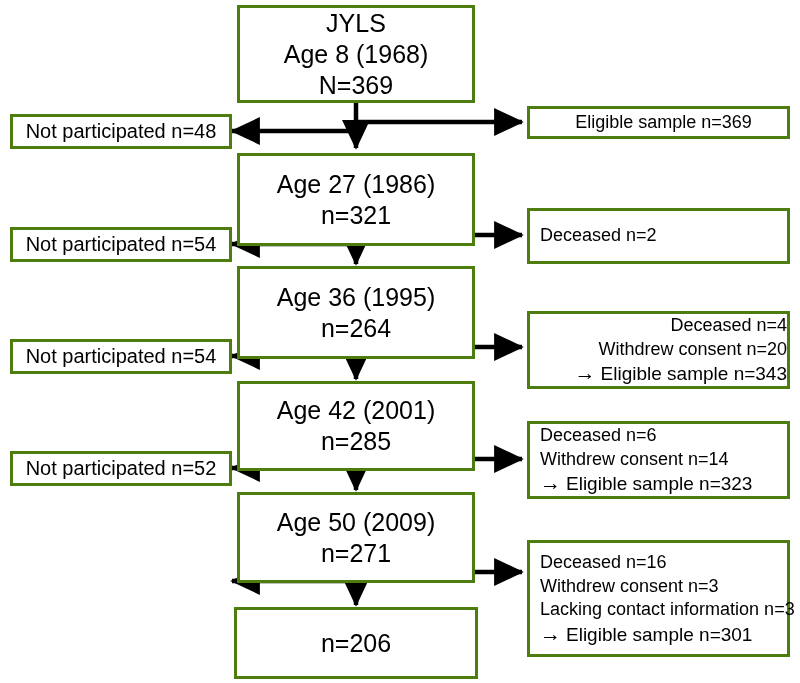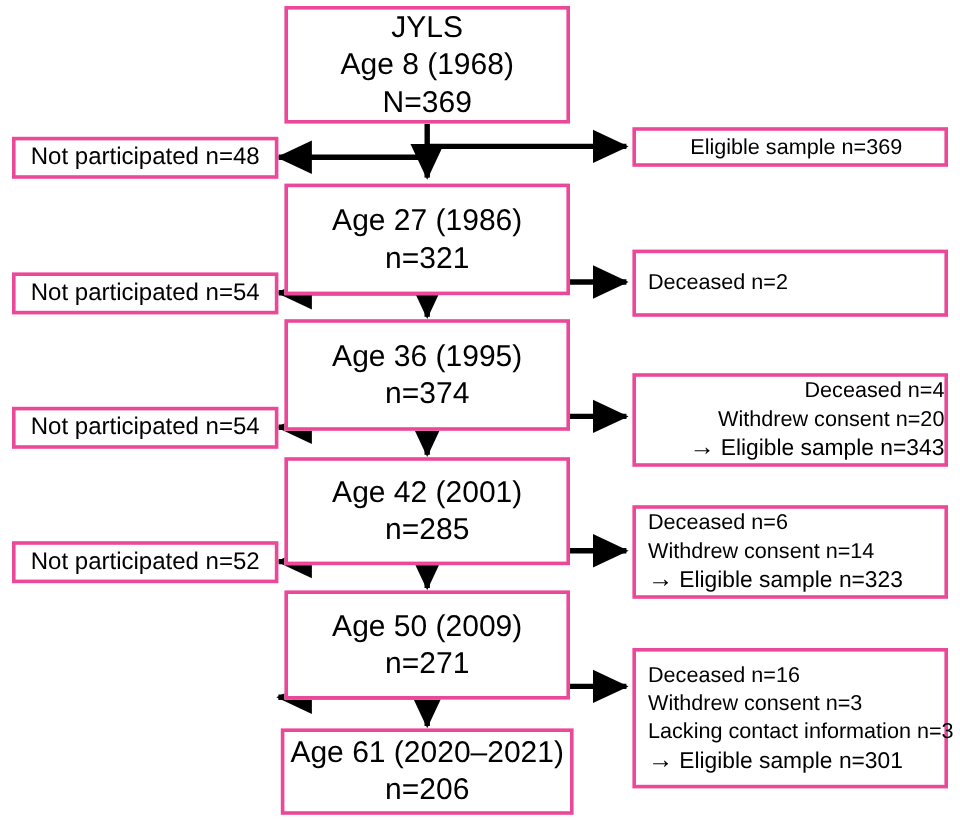--- a/index.html
+++ b/index.html
@@ -19,21 +19,21 @@
     position: absolute;
     left: 0;
     top: 0;
     width: 800px;
     height: 683px;
     pointer-events: none;
   }
   .box {
     position: absolute;
     box-sizing: border-box;
-    border: 3px solid #ec4899;
+    border: 3px solid #4d7c0f;
     background: #ffffff;
     display: flex;
     flex-direction: column;
     justify-content: center;
   }
   .box.main {
     align-items: center;
     text-align: center;
   }
   .box.main .line {
@@ -114,35 +114,34 @@
     <div class="line">N=369</div>
   </div>
 
   <div class="box main" style="left:237px; top:153px; width:238px; height:93px;">
     <div class="line">Age 27 (1986)</div>
     <div class="line">n=321</div>
   </div>
 
   <div class="box main" style="left:237px; top:266px; width:238px; height:93px;">
     <div class="line">Age 36 (1995)</div>
-    <div class="line">n=374</div>
+    <div class="line">n=264</div>
   </div>
 
   <div class="box main" style="left:237px; top:381px; width:238px; height:90px;">
     <div class="line">Age 42 (2001)</div>
     <div class="line">n=285</div>
   </div>
 
   <div class="box main" style="left:237px; top:492px; width:238px; height:91px;">
     <div class="line">Age 50 (2009)</div>
     <div class="line">n=271</div>
   </div>
 
   <div class="box main" style="left:234px; top:607px; width:244px; height:72px;">
-    <div class="line">Age 61 (2020–2021)</div>
     <div class="line">n=206</div>
   </div>
 
   <div class="box side-left" style="left:10px; top:114px; width:222px; height:35px;">
     <div class="line">Not participated n=48</div>
   </div>
 
   <div class="box side-left" style="left:10px; top:227px; width:222px; height:35px;">
     <div class="line">Not participated n=54</div>
   </div>

